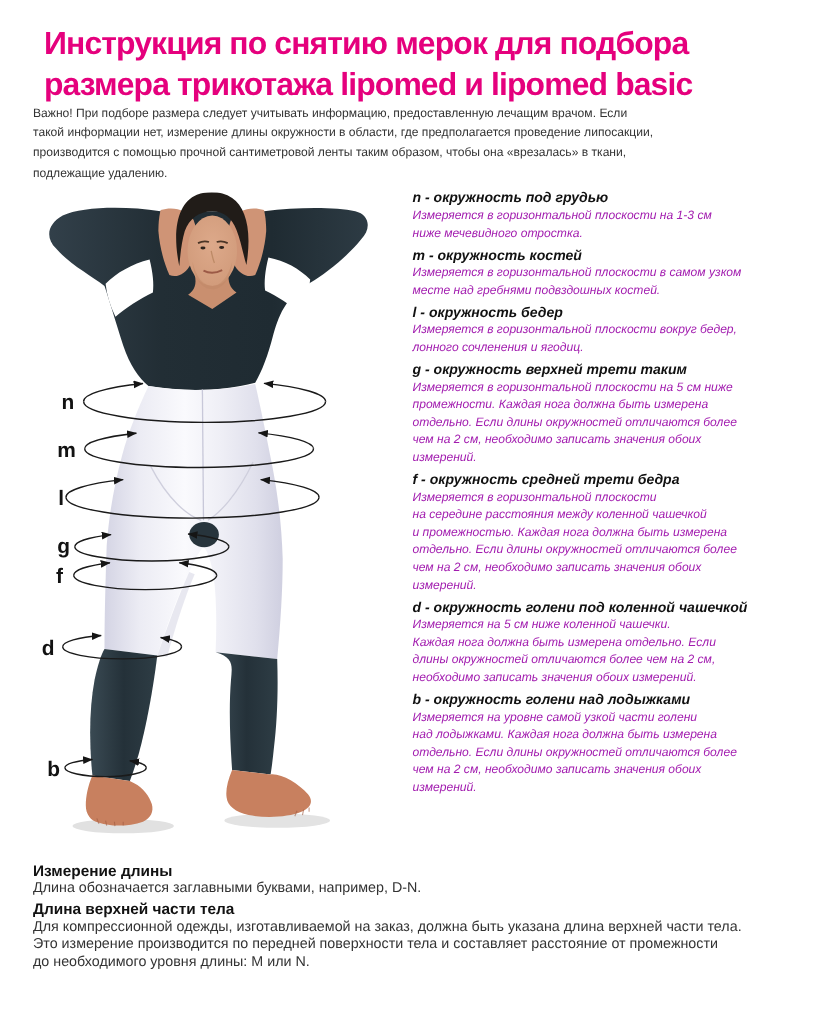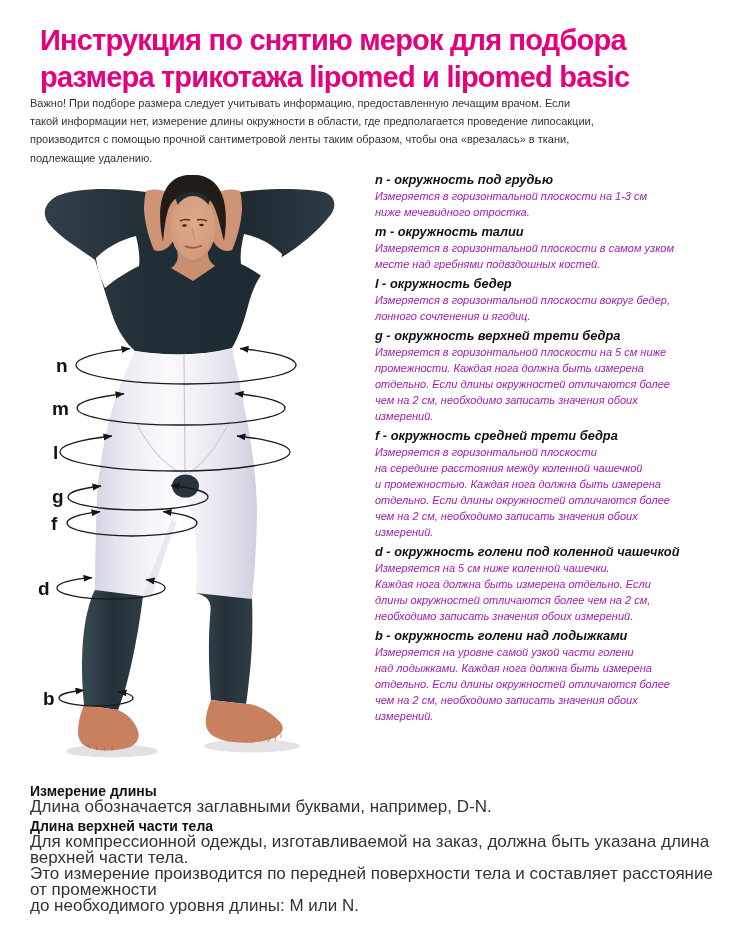--- a/index.html
+++ b/index.html
@@ -18,21 +18,21 @@
   }
   .figure-wrap{position:absolute;left:0;top:175px;width:380px;height:612px;}
   .figure-wrap svg{display:block;}
   svg text.fig-label{font-family:"Liberation Sans",sans-serif;font-size:19px;font-weight:700;fill:#121212;}
   .specs{position:absolute;left:375px;top:172px;width:362px;font-style:italic;}
   .spec{margin:0 0 4px 0;}
   .spec h3{margin:0;font-size:12.8px;line-height:16px;font-weight:700;color:#111;}
   .spec p{margin:0;font-size:11px;line-height:16px;color:#a21caf;white-space:pre-line;}
   .length-info{position:absolute;left:30px;top:783px;width:700px;}
   .length-section h3{margin:0;font-size:14px;line-height:16px;font-weight:700;color:#111;}
-  .length-section p{margin:0;font-size:17px;line-height:16px;color:#333;white-space:pre-line;}
+  .length-section p{margin:0;font-size:13px;line-height:16px;color:#333;white-space:pre-line;}
   .length-section + .length-section{margin-top:3px;}
 </style>
 </head>
 <body>
 
 <div class="page">
 
   <h1 class="title">Инструкция по снятию мерок для подбора
 размера трикотажа lipomed и lipomed basic</h1>
 
@@ -193,31 +193,31 @@
     </svg>
   </div>
 
   <div class="specs">
     <section class="spec">
       <h3>n - окружность под грудью</h3>
       <p>Измеряется в горизонтальной плоскости на 1-3 см
 ниже мечевидного отростка.</p>
     </section>
     <section class="spec">
-      <h3>m - окружность талии</h3>
+      <h3>m - окружность костей</h3>
       <p>Измеряется в горизонтальной плоскости в самом узком
 месте над гребнями подвздошных костей.</p>
     </section>
     <section class="spec">
       <h3>l - окружность бедер</h3>
       <p>Измеряется в горизонтальной плоскости вокруг бедер,
 лонного сочленения и ягодиц.</p>
     </section>
     <section class="spec">
-      <h3>g - окружность верхней трети бедра</h3>
+      <h3>g - окружность верхней трети таким</h3>
       <p>Измеряется в горизонтальной плоскости на 5 см ниже
 промежности. Каждая нога должна быть измерена
 отдельно. Если длины окружностей отличаются более
 чем на 2 см, необходимо записать значения обоих
 измерений.</p>
     </section>
     <section class="spec">
       <h3>f - окружность средней трети бедра</h3>
       <p>Измеряется в горизонтальной плоскости
 на середине расстояния между коленной чашечкой

